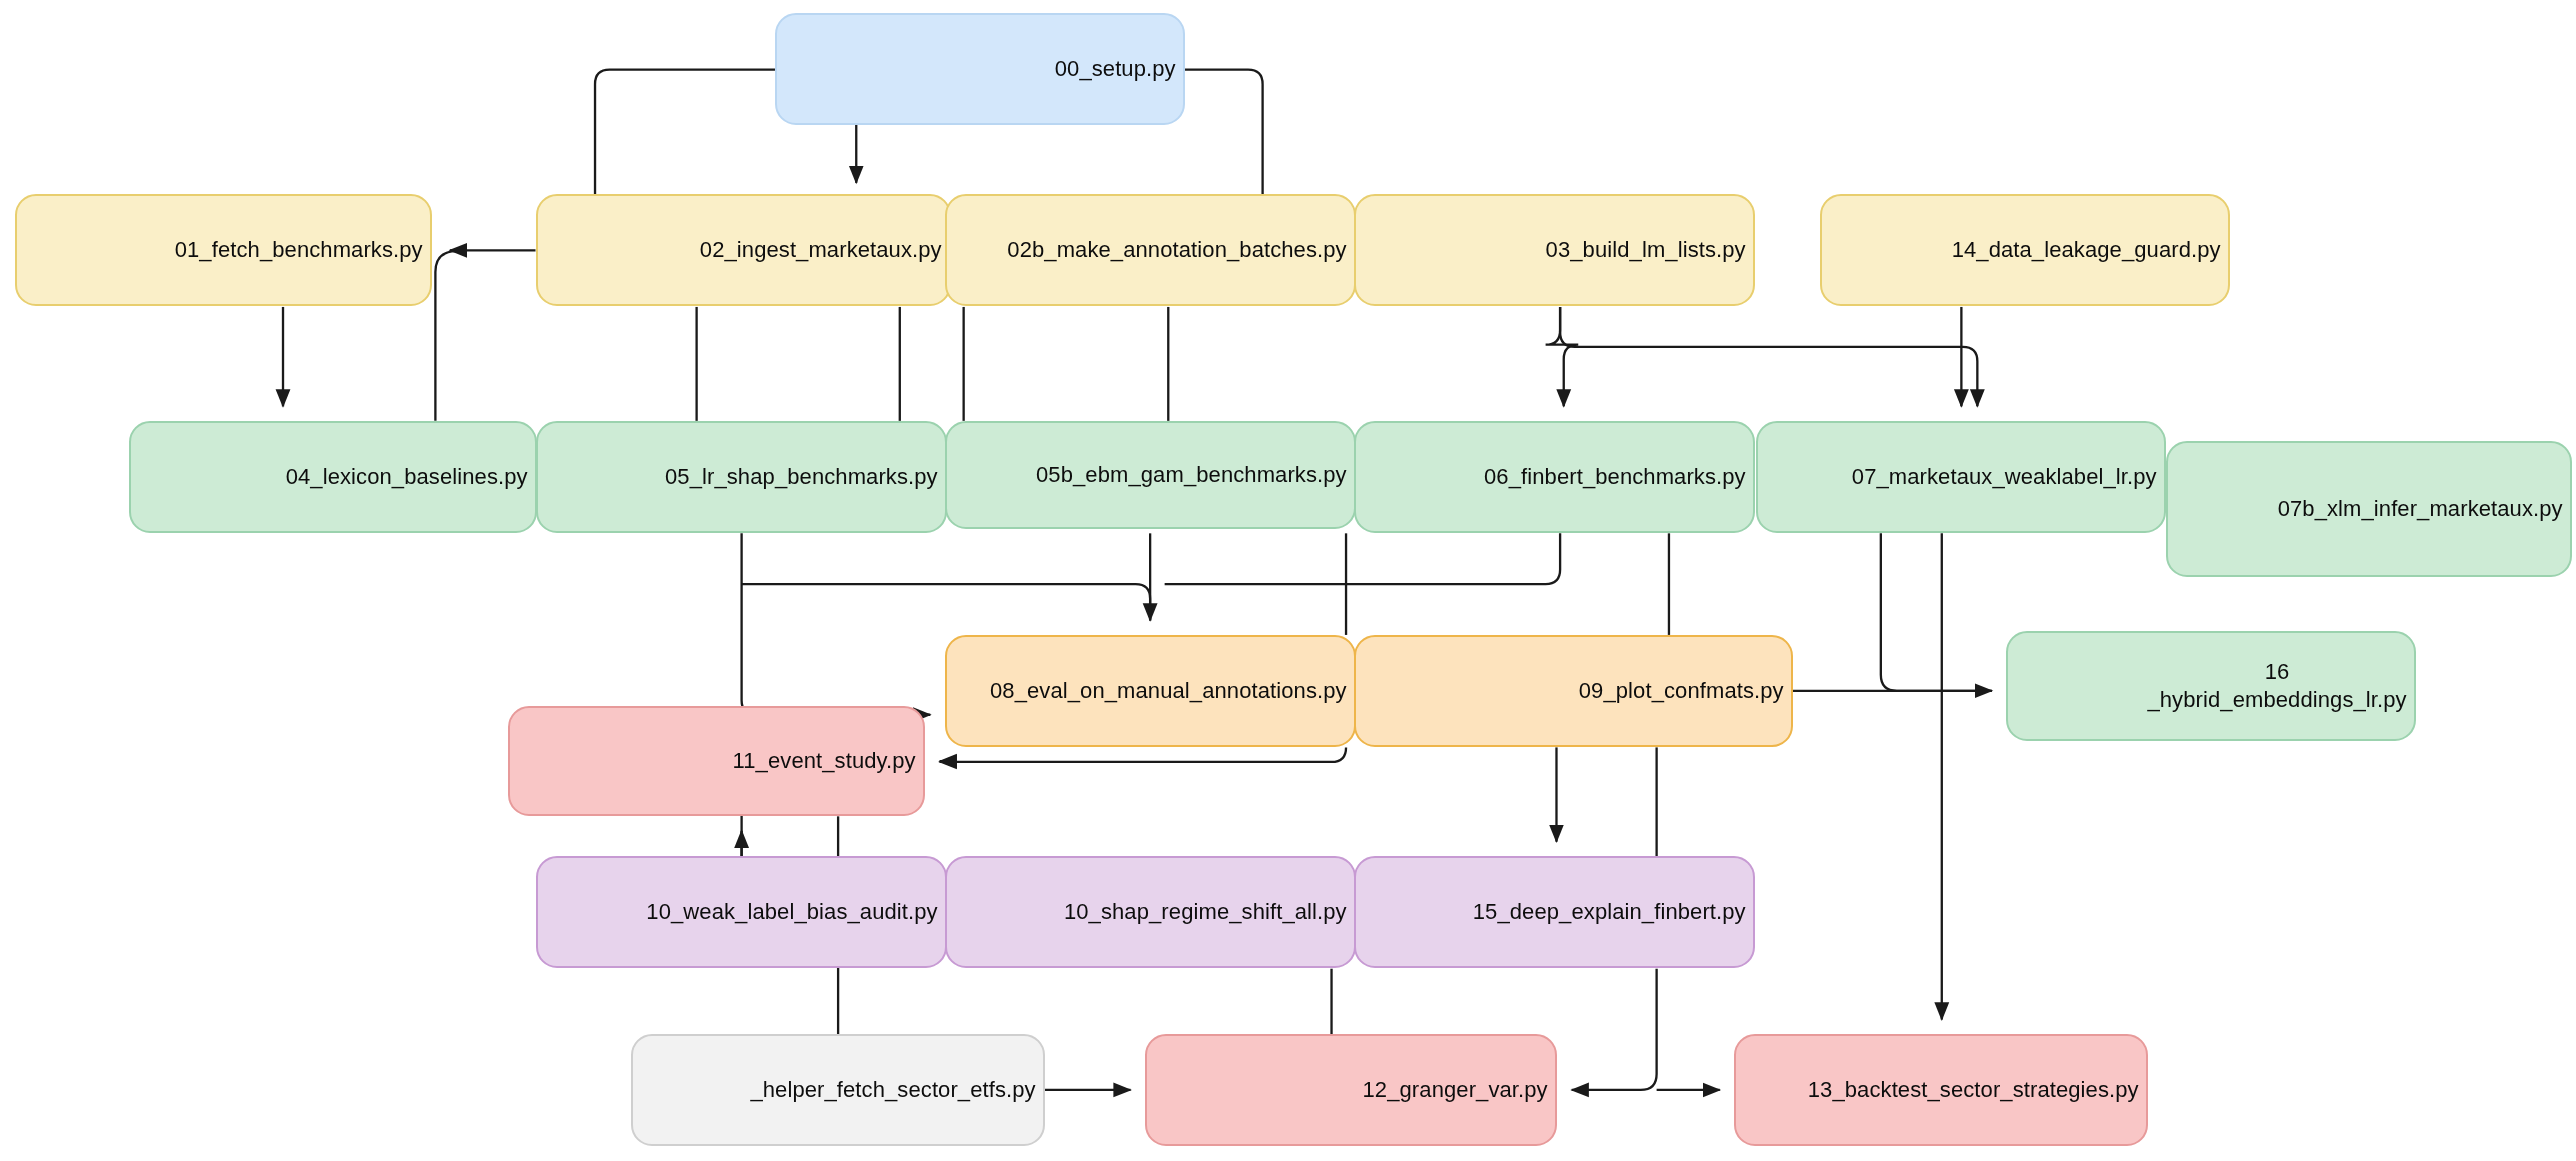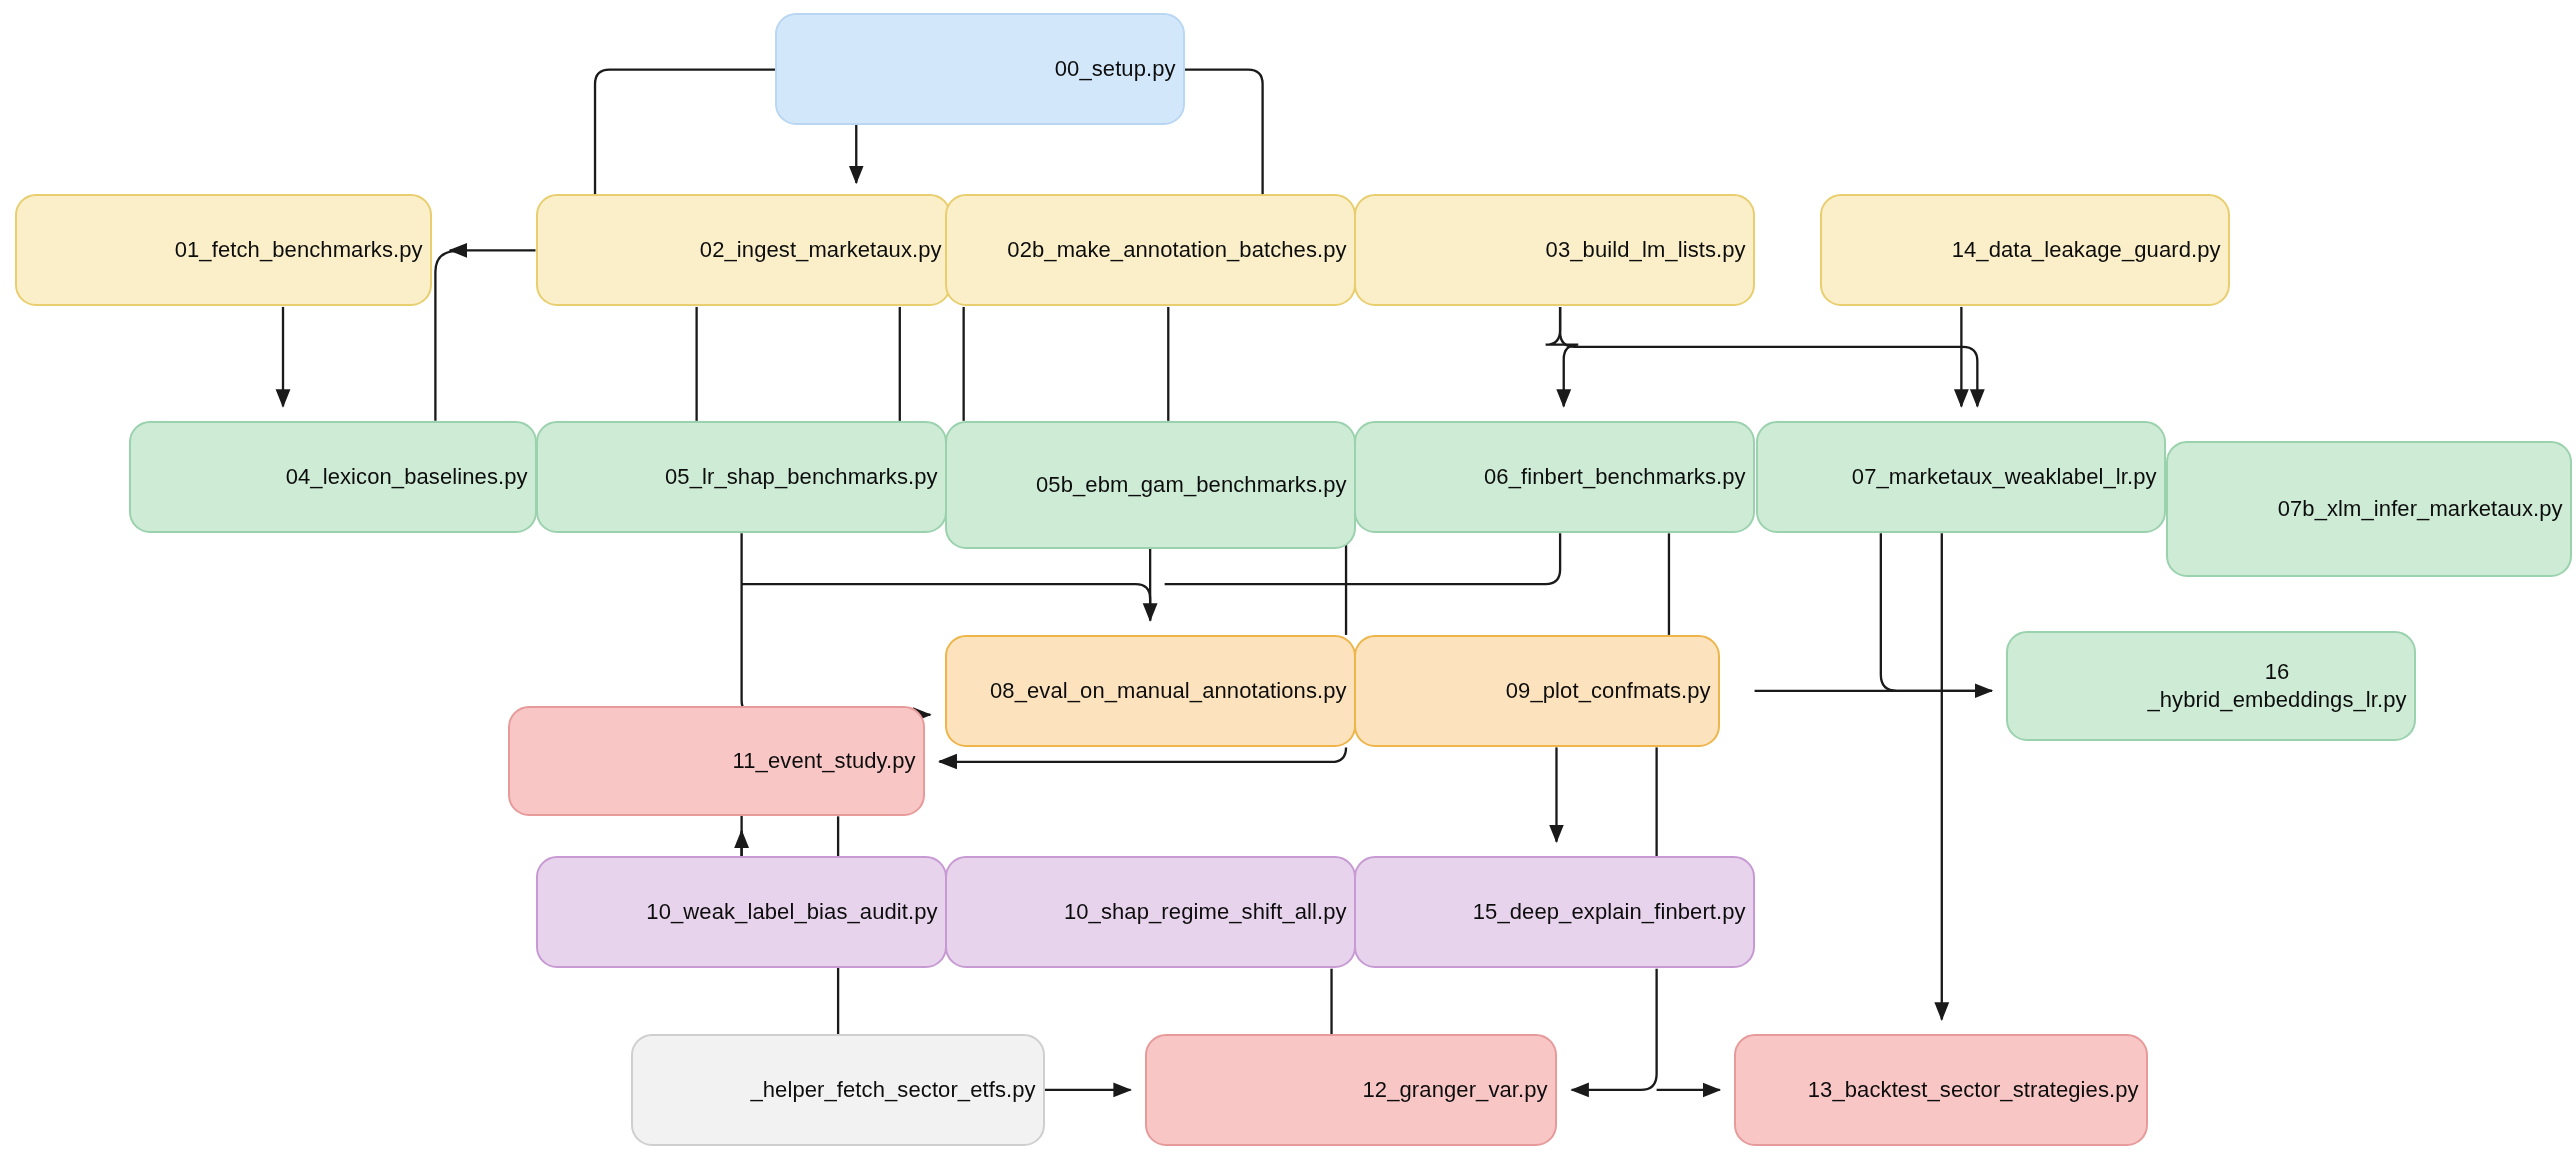--- a/index.html
+++ b/index.html
@@ -126,36 +126,36 @@
       </div>
       <div class="node c-yellow" style="left: 1820px; top: 194px; width: 410px; height: 112px;">
         <span class="node-label">14_data_leakage_guard.py</span>
       </div>
       <div class="node c-green" style="left: 129px; top: 421px; width: 408px; height: 112px;">
         <span class="node-label">04_lexicon_baselines.py</span>
       </div>
       <div class="node c-green" style="left: 536px; top: 421px; width: 411px; height: 112px;">
         <span class="node-label">05_lr_shap_benchmarks.py</span>
       </div>
-      <div class="node c-green" style="left: 945px; top: 421px; width: 411px; height: 128px;">
+      <div class="node c-green" style="left: 945px; top: 421px; width: 411px; height: 108px;">
         <span class="node-label">05b_ebm_gam_benchmarks.py</span>
       </div>
       <div class="node c-green" style="left: 1354px; top: 421px; width: 401px; height: 112px;">
         <span class="node-label">06_finbert_benchmarks.py</span>
       </div>
       <div class="node c-green" style="left: 1756px; top: 421px; width: 410px; height: 112px;">
         <span class="node-label">07_marketaux_weaklabel_lr.py</span>
       </div>
       <div class="node c-green" style="left: 2166px; top: 421px; width: 406px; height: 136px; margin-top: 20px;">
         <span class="node-label">07b_xlm_infer_marketaux.py</span>
       </div>
       <div class="node c-orange" style="left: 945px; top: 635px; width: 411px; height: 112px;">
         <span class="node-label">08_eval_on_manual_annotations.py</span>
       </div>
-      <div class="node c-orange" style="left: 1354px; top: 635px; width: 366px; height: 112px;">
+      <div class="node c-orange" style="left: 1354px; top: 635px; width: 439px; height: 112px;">
         <span class="node-label">09_plot_confmats.py</span>
       </div>
       <div class="node c-green" style="left: 2006px; top: 623px; width: 410px; height: 110px; margin-top: 8px;">
         <span class="node-label">16
 _hybrid_embeddings_lr.py</span>
       </div>
       <div class="node c-pink" style="left: 508px; top: 706px; width: 417px; height: 110px;">
         <span class="node-label">11_event_study.py</span>
       </div>
       <div class="node c-purple" style="left: 536px; top: 856px; width: 411px; height: 112px;">

